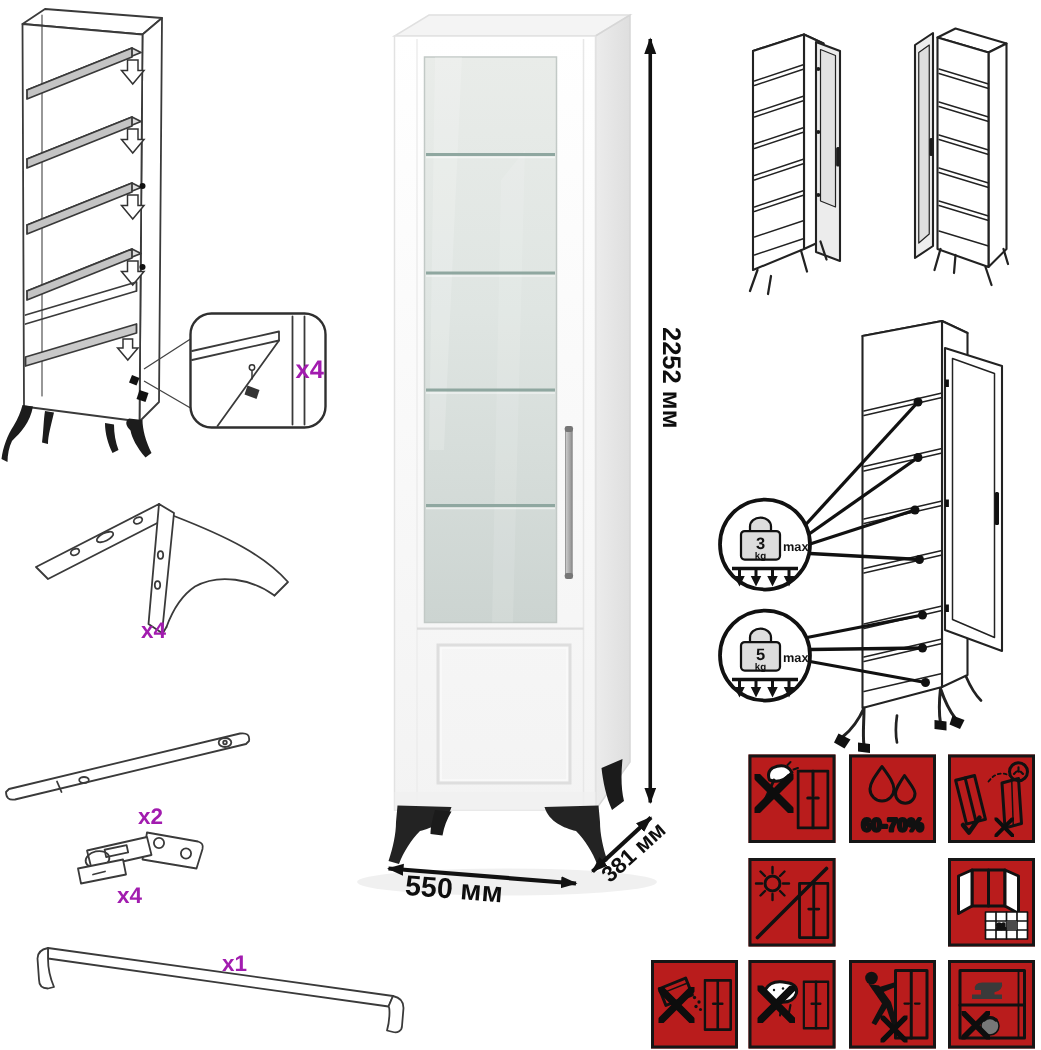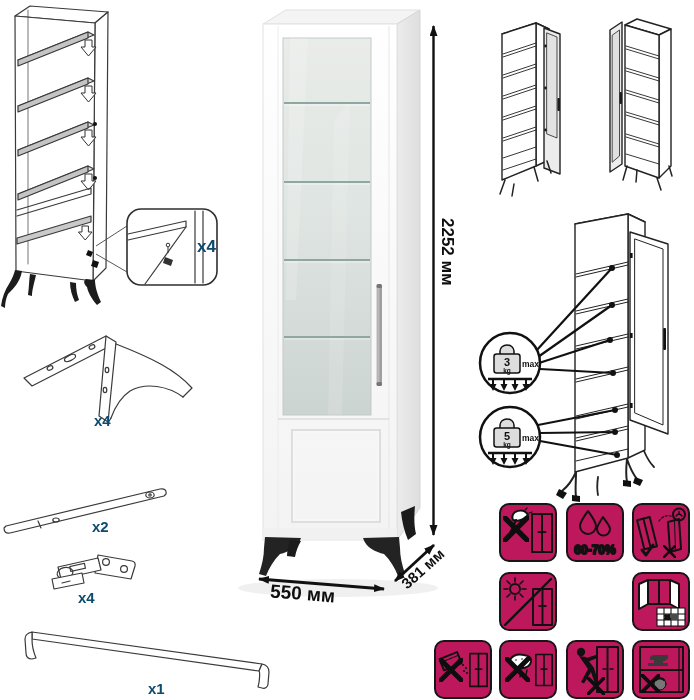--- a/index.html
+++ b/index.html
@@ -3,24 +3,24 @@
 <meta charset="utf-8">
 <style>
   html,body{margin:0;padding:0;background:#fff;}
   .stage{position:relative;width:694px;height:700px;background:#ffffff;overflow:hidden;
          font-family:"Liberation Sans",sans-serif;}
   .abs{position:absolute;}
   svg{display:block;}
   svg text{font-family:"Liberation Sans",sans-serif;}
   .ln{stroke:#3a3a3a;stroke-width:1.2;fill:none;stroke-linejoin:round;stroke-linecap:round;}
   .lnb{stroke:#222;stroke-width:1.4;fill:none;stroke-linejoin:round;stroke-linecap:round;}
-  .qty{position:absolute;font-weight:700;font-size:15px;color:#0c4a6e;}
+  .qty{position:absolute;font-weight:700;font-size:15px;color:#a21caf;}
   .dim{position:absolute;font-weight:700;font-size:17px;color:#0e0e0e;white-space:nowrap;}
-  .cell{position:absolute;width:58px;height:59px;border:2.5px solid #161616;border-radius:10px;
-        background:#be185d;box-sizing:border-box;display:flex;align-items:center;justify-content:center;}
+  .cell{position:absolute;width:58px;height:59px;border:2.5px solid #161616;border-radius:0;
+        background:#b91c1c;box-sizing:border-box;display:flex;align-items:center;justify-content:center;}
   .ic{stroke:#111;stroke-width:2;fill:none;stroke-linecap:round;stroke-linejoin:round;}
   .icT{fill:#111;font-weight:700;}
 </style>
 </head>
 <body>
 
 <div class="stage">
 
   <svg width="0" height="0" style="position:absolute">
     <defs>
@@ -132,21 +132,21 @@
     <svg width="180" height="62" viewBox="0 0 180 62">
       <g class="ln" stroke-width="1.1">
         <path d="M6,50 L160,13 Q167,12 166,18 L164,20 L10,57 Q4,58 4,52 Z" fill="#fff"></path>
         <ellipse cx="150" cy="19" rx="4.2" ry="3"></ellipse>
         <circle cx="150" cy="19" r="1.2"></circle>
         <ellipse cx="56" cy="44" rx="3.2" ry="2"></ellipse>
         <path d="M38,45 L41,52"></path>
       </g>
     </svg>
   </div>
-  <div class="qty" style="left:92px;top:518px;">x2</div>
+  <div class="qty" style="left:92px;top:536px;">x2</div>
 
   <div class="abs" style="left:38px;top:545px;">
     <svg width="110" height="52" viewBox="0 0 110 52">
       <g class="ln" stroke-width="1.1">
         <path d="M60,10 L94,16 Q98,17 97,21 L93,34 L57,28 Z" fill="#fff"></path>
         <circle cx="68" cy="17" r="3.4"></circle>
           <circle cx="86" cy="24" r="3.4"></circle>
         <path d="M20,22 L60,13 L63,25 L23,34 Z" fill="#fff"></path>
         <rect x="32" y="20" width="15" height="5" transform="rotate(-12 39 22)"></rect>
         <ellipse cx="27" cy="28" rx="8" ry="5.5" transform="rotate(-12 27 28)"></ellipse>
@@ -159,21 +159,21 @@
 
   <div class="abs" style="left:12px;top:616px;">
     <svg width="290" height="80" viewBox="0 0 290 80">
       <g class="ln" stroke-width="1.2">
         <path d="M20,16 L250,48 L247,55 L20,23 Z" fill="#fff"></path>
         <path d="M20,16 C15,17 13,19 13,23 L14,37 C14,41 16,43 20,43 L24,42 C21,35 20,28 20,23 Z" fill="#fff"></path>
         <path d="M250,48 C255,49 257,52 257,56 L256,68 C256,71 253,73 250,72 L246,71 C248,64 248,55 247,55 Z" fill="#fff"></path>
       </g>
     </svg>
   </div>
-  <div class="qty" style="left:148px;top:680px;">x1</div>
+  <div class="qty" style="left:148px;top:634px;">x1</div>
 
   <div class="abs" style="left:238px;top:0;">
     <svg width="225" height="625" viewBox="0 0 225 625">
       <defs>
         <linearGradient id="frontGrad" x1="0" y1="0" x2="0" y2="1">
           <stop offset="0" stop-color="#ffffff"></stop>
             <stop offset="1" stop-color="#f3f3f3"></stop>
         </linearGradient>
         <linearGradient id="sideGrad" x1="0" y1="0" x2="1" y2="0">
           <stop offset="0" stop-color="#ececec"></stop>

